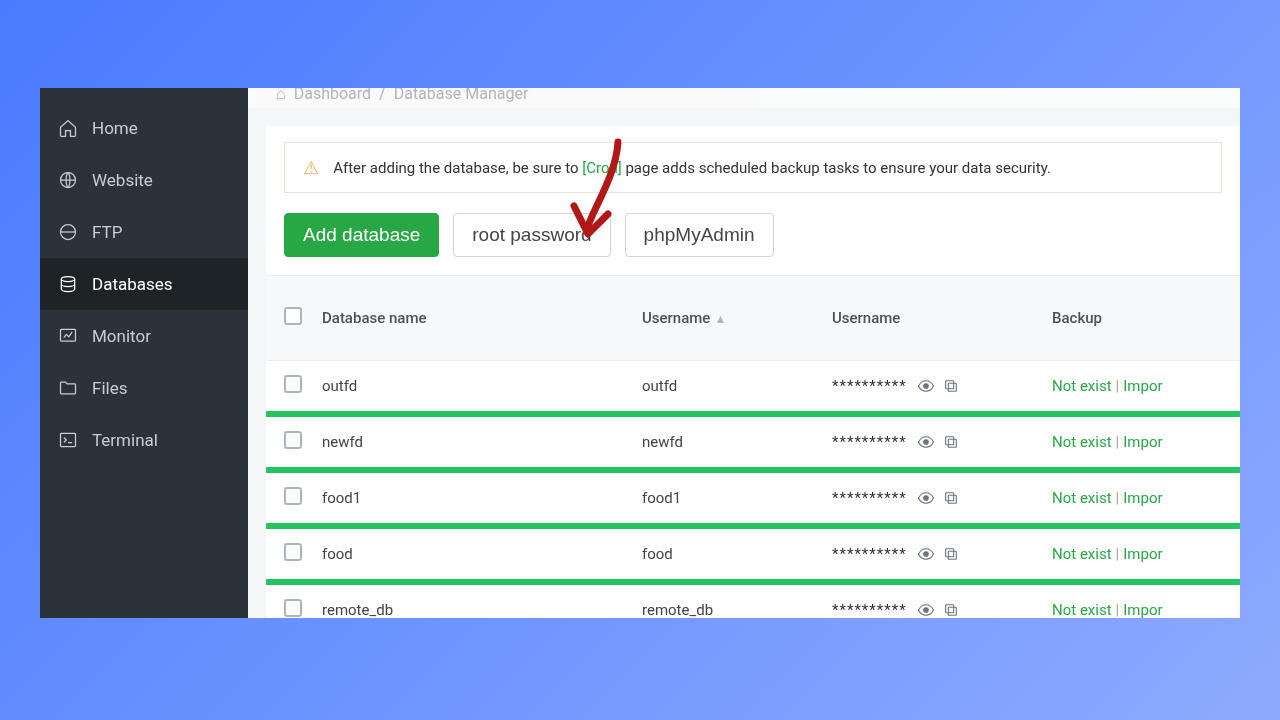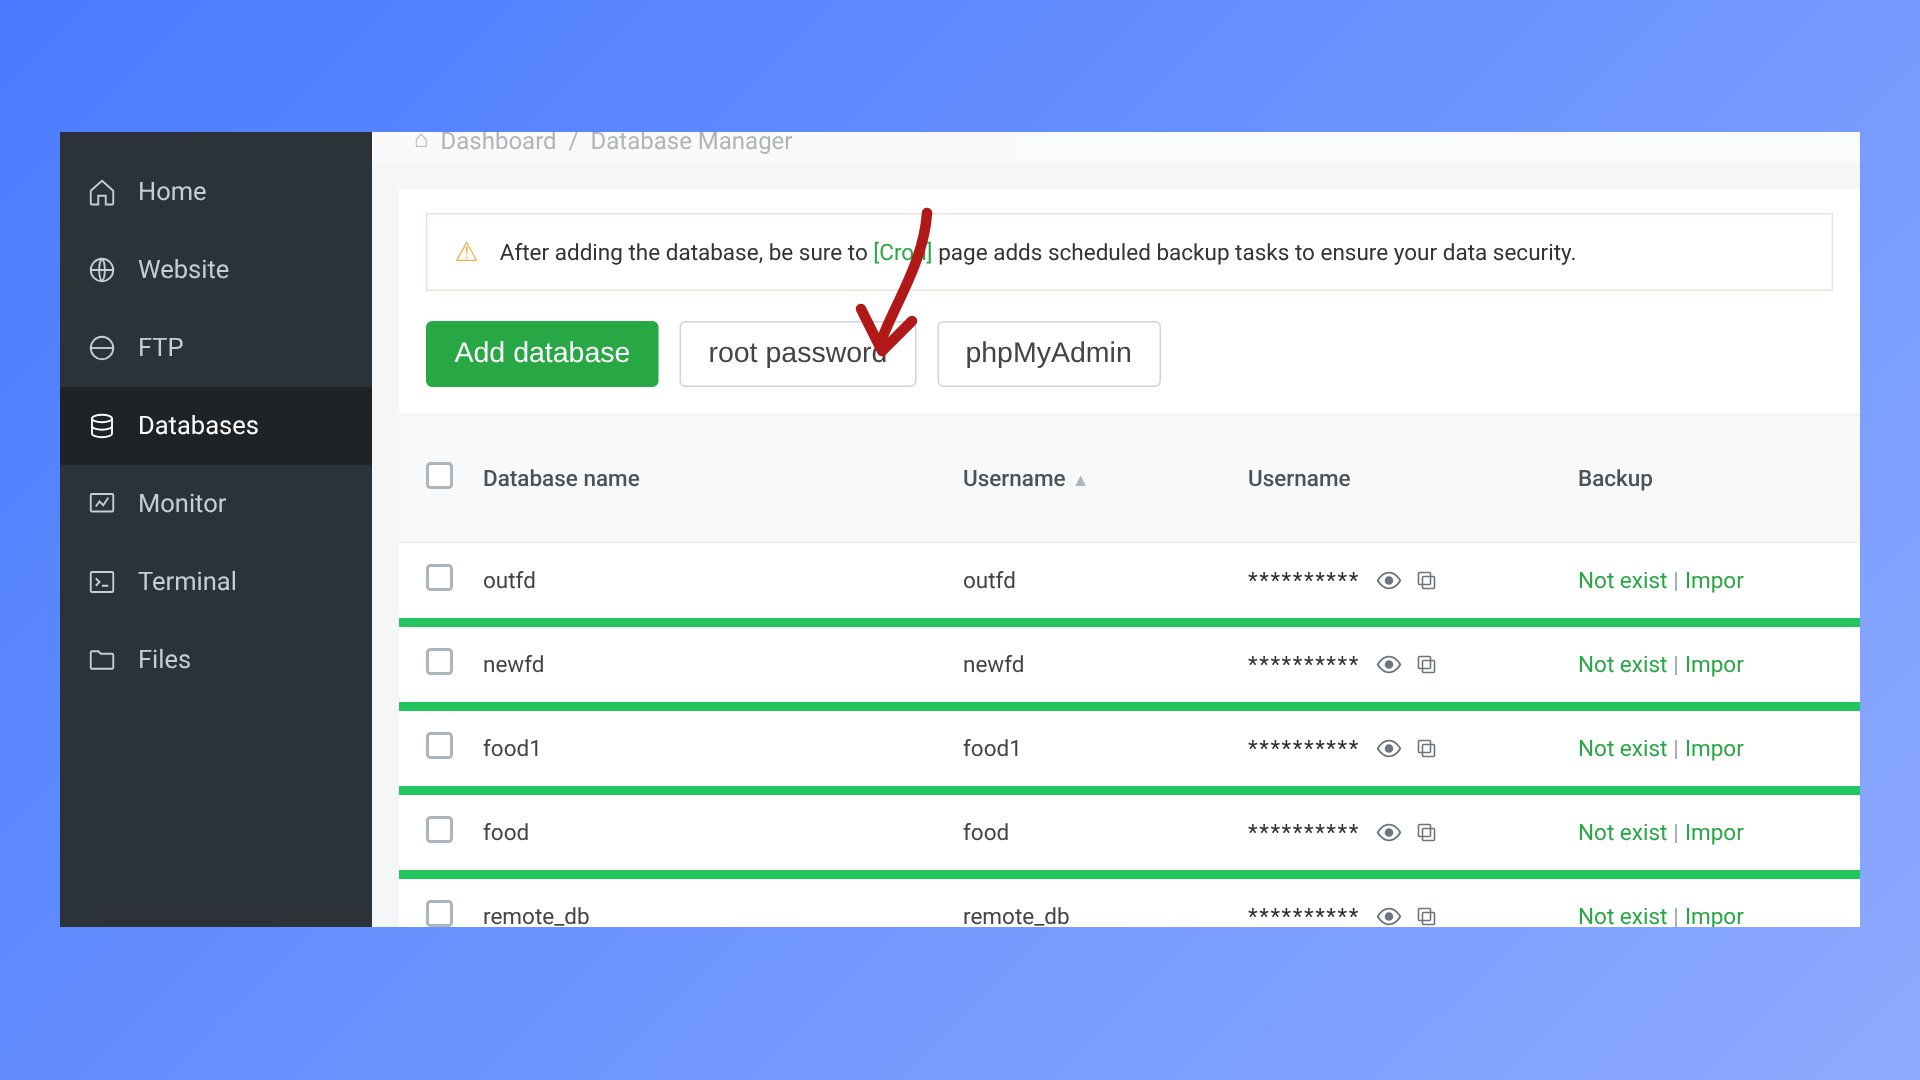--- a/index.html
+++ b/index.html
@@ -212,33 +212,33 @@
         <svg width="20" height="20" viewBox="0 0 24 24">
             <rect x="3" y="4" width="18" height="14" rx="1"></rect>
             <path d="M7 14l3-4 3 3 4-6"></path>
           </svg>
       </span>
       <span>Monitor</span>
     </div>
     <div class="sidebar-item">
       <span class="icon">
         <svg width="20" height="20" viewBox="0 0 24 24">
+            <path d="M3 6a1 1 0 0 1 1-1h5l2 2h9a1 1 0 0 1 1 1v10a1 1 0 0 1-1 1H4a1 1 0 0 1-1-1z"></path>
+          </svg>
+      </span>
+      <span>Files</span>
+    </div>
+    <div class="sidebar-item">
+      <span class="icon">
+        <svg width="20" height="20" viewBox="0 0 24 24">
             <rect x="3" y="4" width="18" height="16" rx="1"></rect>
             <path d="M7 9l3 3-3 3M12 15h5"></path>
           </svg>
       </span>
       <span>Terminal</span>
-    </div>
-    <div class="sidebar-item">
-      <span class="icon">
-        <svg width="20" height="20" viewBox="0 0 24 24">
-            <path d="M3 6a1 1 0 0 1 1-1h5l2 2h9a1 1 0 0 1 1 1v10a1 1 0 0 1-1 1H4a1 1 0 0 1-1-1z"></path>
-          </svg>
-      </span>
-      <span>Files</span>
     </div>
   </nav>
 
   <div class="main">
     <div class="breadcrumb">
       <span>⌂</span>
       <a>Dashboard</a>
       <span>/</span>
       <span>Database Manager</span>
     </div>

